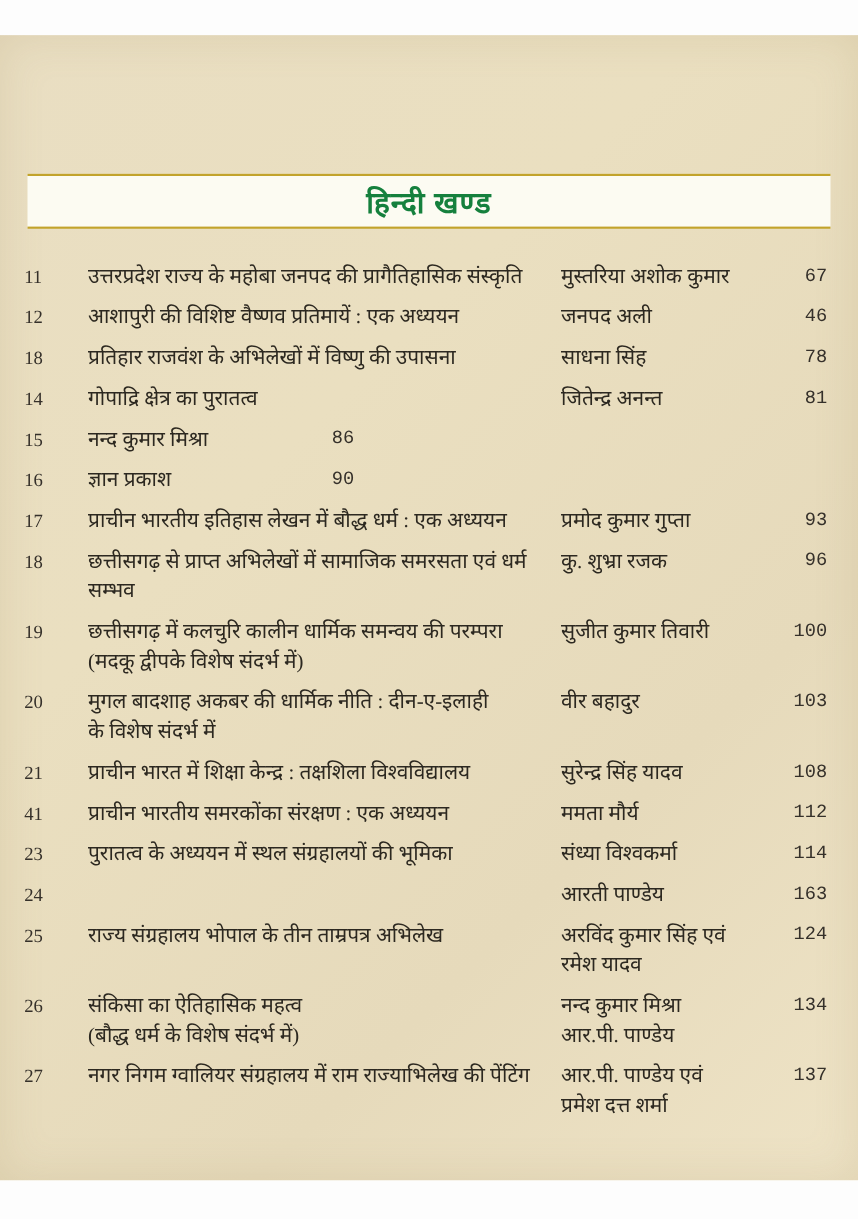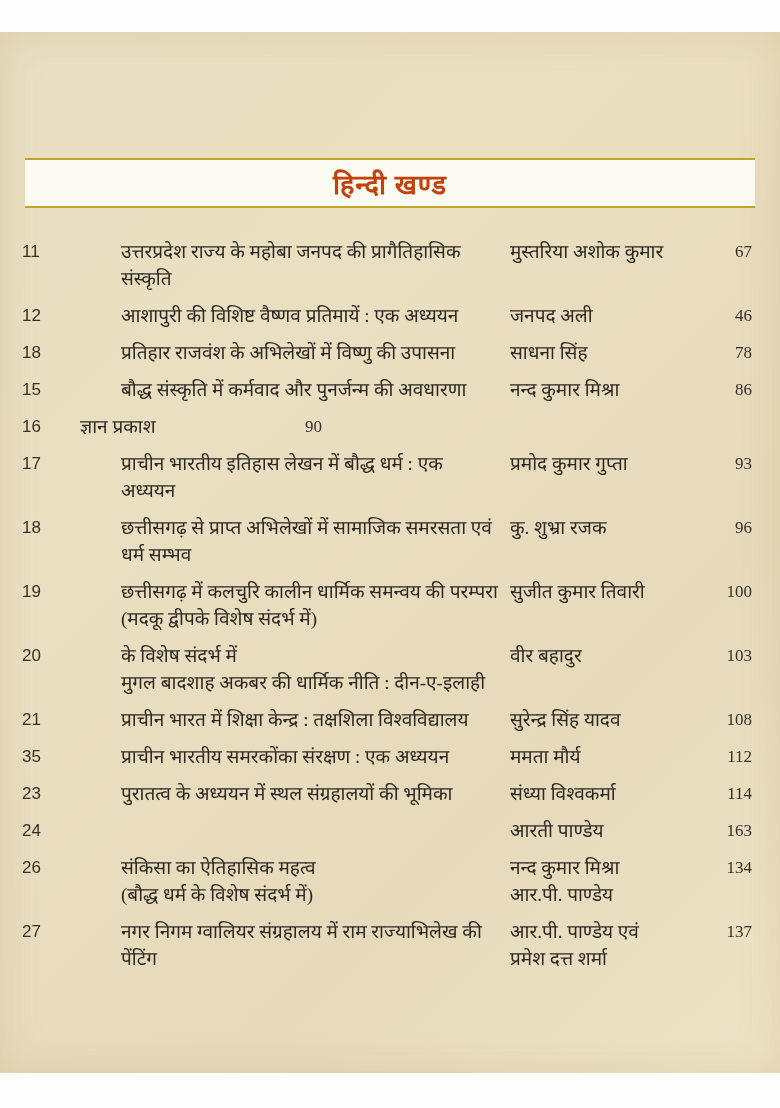--- a/index.html
+++ b/index.html
@@ -36,63 +36,62 @@
     background: #fcfbf2;
     border-top: 2px solid #c2a32c;
     border-bottom: 2px solid #c2a32c;
     display: flex;
     align-items: center;
     justify-content: center;
   }
   .band-title {
     font-size: 27px;
     font-weight: bold;
-    color: #c2410c;
+    color: #15803d;
     letter-spacing: 1px;
   }
   .toc {
     position: absolute;
     top: 206px; 
     left: 0;
     width: 780px;
     box-sizing: border-box;
     padding: 0 28px 0 22px;
   }
   .row {
     display: flex;
     align-items: flex-start;
     margin-bottom: 10px;
     color: #2c2820;
   }
   .c-no {
     flex: none;
     width: 58px;
-    font-family: Liberation Sans, sans-serif;
+    font-family: Liberation Serif, serif;
     font-size: 17px;
     line-height: 27px;
     color: #35302a;
   }
   .c-title {
     flex: 1 1 auto;
     padding-right: 10px;
     font-size: 19px;
     line-height: 27px;
-    margin-left: 41px;
   }
   .c-author {
     flex: none;
     width: 196px;
     font-size: 19px;
     line-height: 27px;
   }
   .c-page {
     flex: none;
     width: 46px;
     text-align: right;
-    font-family: Liberation Serif, serif;
+    font-family: Liberation Mono, monospace;
     font-size: 17px;
     line-height: 27px;
     color: #35302a;
   }
 </style>
 </head>
 <body>
 
 <div class="stage">
   <div class="paper">
@@ -134,27 +133,35 @@
       <div>प्रतिहार राजवंश के अभिलेखों में विष्णु की उपासना</div>
       <div></div>
     </div>
     <div class="c-author">
       <div>साधना सिंह</div>
       <div></div>
     </div>
     <div class="c-page">78</div>
   </div>
 
+  <div class="row">
+    <div class="c-no">14</div>
+    <div class="c-title">
+      <div>गोपाद्रि क्षेत्र का पुरातत्व</div>
+      <div></div>
+    </div>
+    <div class="c-author">
+      <div>जितेन्द्र अनन्त</div>
+      <div></div>
+    </div>
+    <div class="c-page">81</div>
+  </div>
 
   <div class="row">
     <div class="c-no">15</div>
-    <div class="c-title">
-      <div>बौद्ध संस्कृति में कर्मवाद और पुनर्जन्म की अवधारणा</div>
-      <div></div>
-    </div>
     <div class="c-author">
       <div>नन्द कुमार मिश्रा</div>
       <div></div>
     </div>
     <div class="c-page">86</div>
   </div>
 
   <div class="row">
     <div class="c-no">16</div>
     <div class="c-author">
@@ -199,22 +206,22 @@
     <div class="c-author">
       <div>सुजीत कुमार तिवारी</div>
       <div></div>
     </div>
     <div class="c-page">100</div>
   </div>
 
   <div class="row">
     <div class="c-no">20</div>
     <div class="c-title">
+      <div>मुगल बादशाह अकबर की धार्मिक नीति : दीन-ए-इलाही</div>
       <div>के विशेष संदर्भ में</div>
-      <div>मुगल बादशाह अकबर की धार्मिक नीति : दीन-ए-इलाही</div>
     </div>
     <div class="c-author">
       <div>वीर बहादुर</div>
       <div></div>
     </div>
     <div class="c-page">103</div>
   </div>
 
   <div class="row">
     <div class="c-no">21</div>
@@ -223,21 +230,21 @@
       <div></div>
     </div>
     <div class="c-author">
       <div>सुरेन्द्र सिंह यादव</div>
       <div></div>
     </div>
     <div class="c-page">108</div>
   </div>
 
   <div class="row">
-    <div class="c-no">35</div>
+    <div class="c-no">41</div>
     <div class="c-title">
       <div>प्राचीन भारतीय समरकोंका संरक्षण : एक अध्ययन</div>
       <div></div>
     </div>
     <div class="c-author">
       <div>ममता मौर्य</div>
       <div></div>
     </div>
     <div class="c-page">112</div>
   </div>
@@ -259,20 +266,32 @@
     <div class="c-no">24</div>
     <div class="c-title">
     </div>
     <div class="c-author">
       <div>आरती पाण्डेय</div>
       <div></div>
     </div>
     <div class="c-page">163</div>
   </div>
 
+  <div class="row">
+    <div class="c-no">25</div>
+    <div class="c-title">
+      <div>राज्य संग्रहालय भोपाल के तीन ताम्रपत्र अभिलेख</div>
+      <div></div>
+    </div>
+    <div class="c-author">
+      <div>अरविंद कुमार सिंह एवं</div>
+      <div>रमेश यादव</div>
+    </div>
+    <div class="c-page">124</div>
+  </div>
 
   <div class="row">
     <div class="c-no">26</div>
     <div class="c-title">
       <div>संकिसा का ऐतिहासिक महत्व</div>
       <div>(बौद्ध धर्म के विशेष संदर्भ में)</div>
     </div>
     <div class="c-author">
       <div>नन्द कुमार मिश्रा</div>
       <div>आर.पी. पाण्डेय</div>

